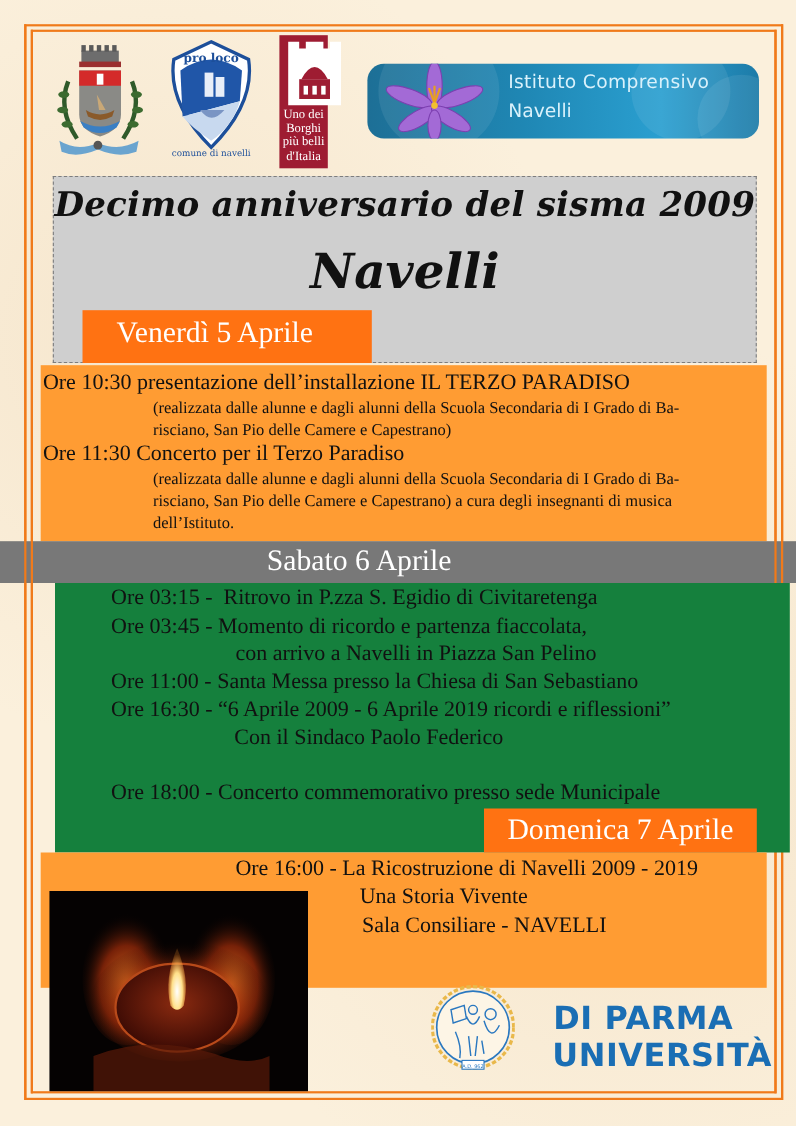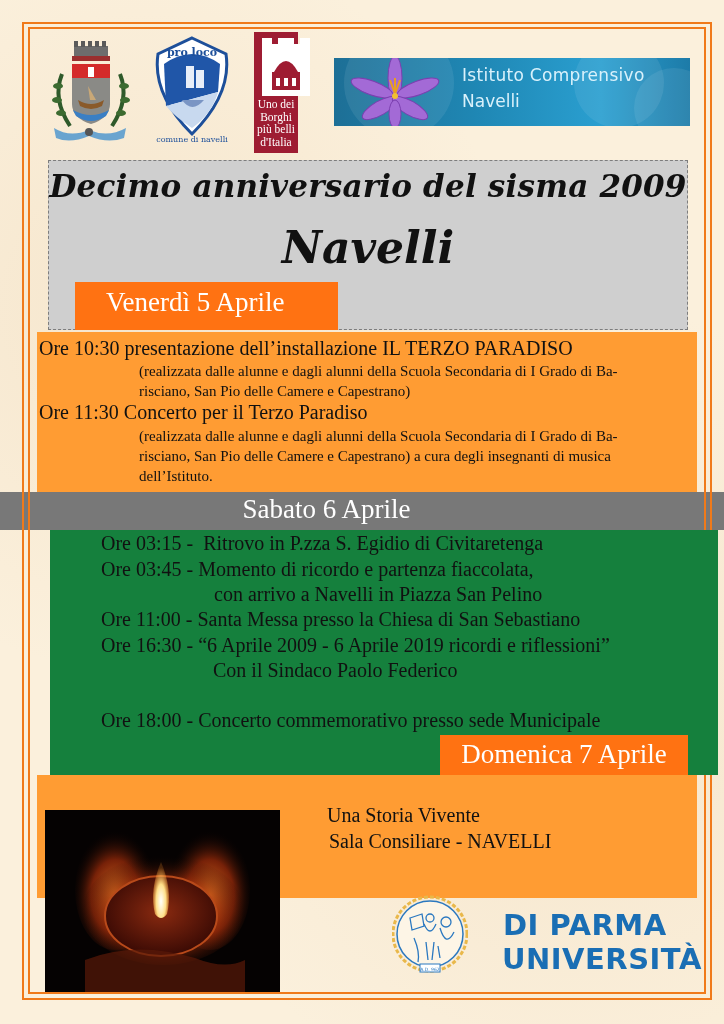--- a/index.html
+++ b/index.html
@@ -14,21 +14,21 @@
   }
   .abs { position: absolute; }
   .frame-outer { left: 22px; top: 22px; width: 690px; height: 978px; border: 2px solid #f07a1a; box-sizing: border-box; }
   .frame-inner { left: 28px; top: 27px; width: 678px; height: 967px; border: 2px solid #f07a1a; box-sizing: border-box; }
 
   
   .logo-arms { left: 40px; top: 34px; width: 98px; height: 110px; }
   .logo-proloco { left: 152px; top: 34px; width: 80px; height: 118px; }
   .logo-borghi { left: 254px; top: 32px; width: 44px; height: 121px; background: #9e1c32; color: #fff; text-align: center; }
   .logo-borghi .caption { position: absolute; left: 0; right: 0; top: 66px; font-size: 11.5px; line-height: 12.5px; font-family: "Liberation Serif", serif; }
-  .logo-istituto { left: 334px; top: 58px; width: 356px; height: 68px; background: linear-gradient(90deg, #1d6f96 0%, #1f87b4 40%, #2a9fd0 75%, #1d7ba8 100%); overflow: hidden; }
+  .logo-istituto { left: 334px; top: 58px; width: 356px; height: 68px; background: linear-gradient(90deg, #1d6f96 0%, #1f87b4 40%, #2a9fd0 75%, #1d7ba8 100%); overflow: hidden; border-radius: 15px; }
   .logo-istituto .line1 { position: absolute; left: 128px; top: 7px; color: #d9f1fb; font-family: "DejaVu Sans", sans-serif; font-size: 17px; letter-spacing: 0.3px; }
   .logo-istituto .line2 { position: absolute; left: 128px; top: 33px; color: #d9f1fb; font-family: "DejaVu Sans", sans-serif; font-size: 17px; }
   .logo-istituto .bubble { position: absolute; border-radius: 50%; background: rgba(255,255,255,0.08); }
 
   
   .title-box { left: 48px; top: 160px; width: 640px; height: 170px; background: #cfcfcf; border: 1px dashed #7d7d7d; box-sizing: border-box; }
   .title-line1 { left: 48px; width: 640px; top: 168px; text-align: center; font-family: "DejaVu Serif", serif; font-style: italic; font-weight: bold; font-size: 31px; letter-spacing: 0.2px; }
   .title-line2 { left: 48px; width: 640px; top: 222px; text-align: center; font-family: "DejaVu Serif", serif; font-style: italic; font-weight: bold; font-size: 44px; }
 
   .day-header { background: #ff7212; color: #fff; font-size: 27px; box-sizing: border-box; }
@@ -193,20 +193,23 @@
   <div class="row" style="left:51px;top:104px;">
     <b>Ore 16:30 -</b>&nbsp;<span>“6 Aprile 2009 - 6 Aprile 2019 ricordi e riflessioni”</span>
   </div>
   <div class="row" style="left:163px;top:129px;">Con il Sindaco Paolo Federico</div>
   <div class="row" style="left:51px;top:179px;">
     <b>Ore 18:00 -</b>&nbsp;<span>Concerto commemorativo presso sede Municipale</span>
   </div>
 </div>
 
 <div class="abs sec-orange sec3">
+  <div class="row" style="left:177px;top:3px;">
+    <b>Ore 16:00 -</b>&nbsp;<span>La Ricostruzione di Navelli 2009 - 2019</span>
+  </div>
   <div class="row" style="left:290px;top:29px;">Una Storia Vivente</div>
   <div class="row" style="left:292px;top:55px;">Sala Consiliare - NAVELLI</div>
 </div>
 <div class="abs day-header hdr-domenica">Domenica 7 Aprile</div>
 
 <div class="abs photo">
   <svg width="235" height="182" viewBox="0 0 235 182">
     <defs>
       <radialGradient id="glow" cx="50%" cy="55%" r="55%">
         <stop offset="0%" stop-color="#ff8a2a" stop-opacity="0.9"></stop>

